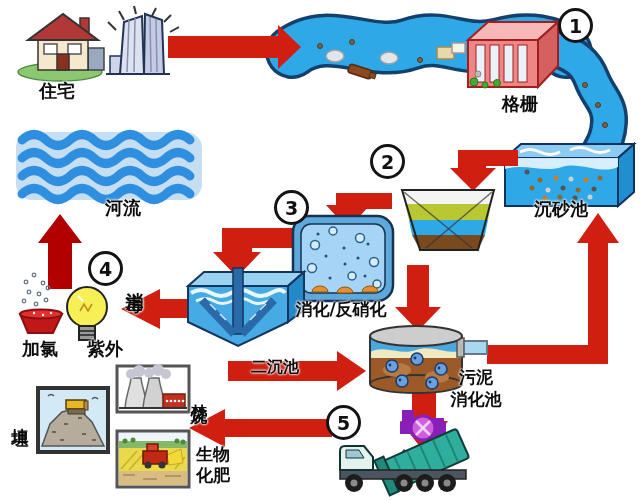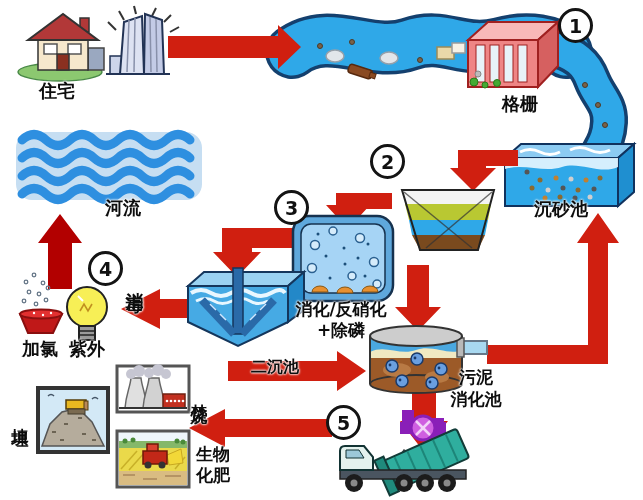--- a/index.html
+++ b/index.html
@@ -368,25 +368,24 @@
 <div class="numcircle" style="left:558px;top:8px;">1</div>
 <div class="numcircle" style="left:370px;top:144px;">2</div>
 <div class="numcircle" style="left:274px;top:190px;">3</div>
 <div class="numcircle" style="left:88px;top:251px;">4</div>
 <div class="numcircle" style="left:326px;top:405px;">5</div>
 
 <div class="lbl" style="left:20px;top:80px;width:74px;font-size:18px;">住宅</div>
 <div class="lbl" style="left:490px;top:93px;width:60px;font-size:18px;">格栅</div>
 <div class="lbl" style="left:522px;top:198px;width:78px;font-size:18px;">沉砂池</div>
 <div class="lbl" style="left:282px;top:299px;width:118px;font-size:17px;">消化/反硝化</div>
-<div class="lbl" style="left:282px;top:320px;width:118px;font-size:17px;">+除磷</div>
 <div class="lbl" style="left:243px;top:341px;width:64px;font-size:16px;margin-top:16px;">二沉池</div>
 <div class="lbl vert" style="left:124px;top:250px;height:60px;font-size:18px;">消毒</div>
 <div class="lbl" style="left:13px;top:338px;width:54px;font-size:18px;">加氯</div>
-<div class="lbl" style="left:60px;top:338px;width:54px;font-size:18px;">紫外</div>
+<div class="lbl" style="left:78px;top:338px;width:54px;font-size:18px;">紫外</div>
 <div class="lbl" style="left:92px;top:197px;width:62px;font-size:18px;text-align:center;">河流</div>
 <div class="lbl lbl2" style="left:442px;top:366px;width:68px;font-size:17px;line-height:22px;">
   <div>污泥</div>
   <div>消化池</div>
 </div>
 <div class="lbl vert" style="left:189px;top:368px;height:50px;font-size:17px;">焚烧</div>
 <div class="lbl lbl2" style="left:190px;top:444px;width:46px;font-size:17px;line-height:21px;">
   <div>生物</div>
   <div>化肥</div>
 </div>

